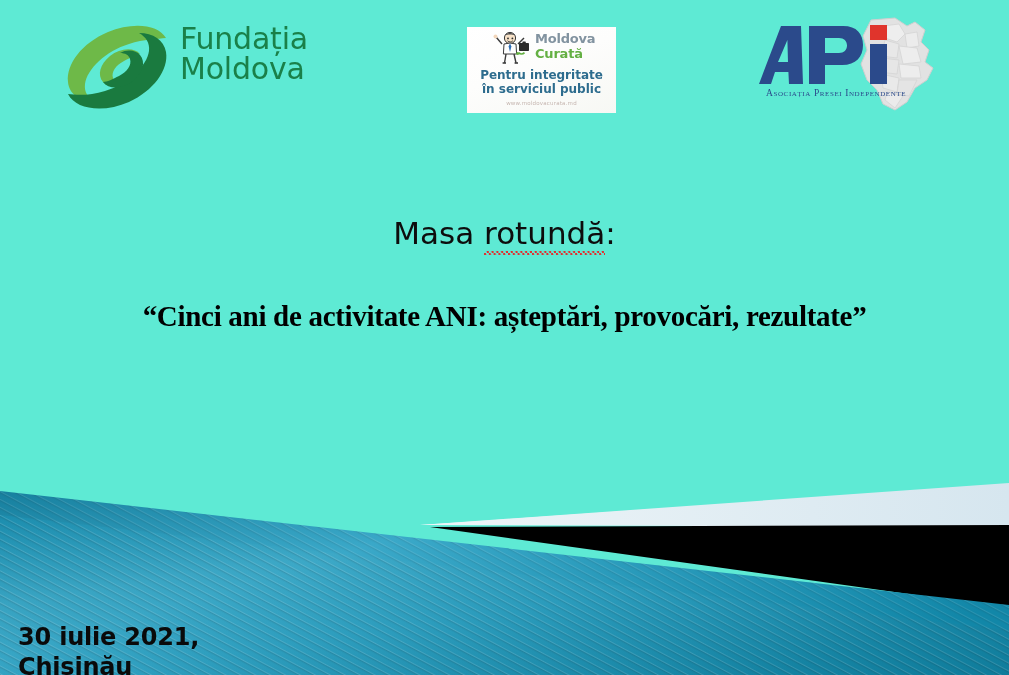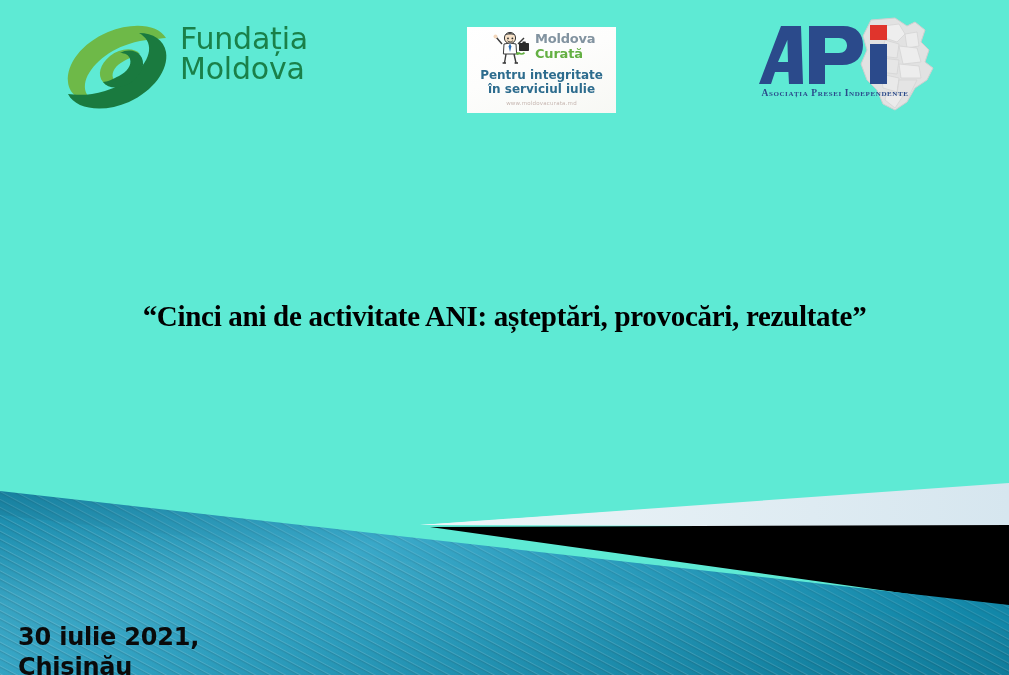--- a/index.html
+++ b/index.html
@@ -155,31 +155,30 @@
   }
   .api-letters {
     position: absolute;
     left: 0;
     top: 8px;
     width: 150px;
     height: 62px;
   }
   .api-sub {
     position: absolute;
-    left: 2px;
+    left: 9px;
     top: 72px;
     width: 152px;
     color: #2b4a8b;
     font-family: "Liberation Serif", serif;
     font-size: 9.5px;
-    font-weight: 700;
+    font-weight: 400;
     font-variant: small-caps;
     letter-spacing: 0.6px;
     white-space: nowrap;
-    text-align: center;
   }
 
   
   .title-main {
     position: absolute;
     left: 0;
     top: 213px;
     width: 1009px;
     text-align: center;
     color: #0d0d0d;
@@ -305,21 +304,21 @@
           </svg>
         </div>
         <div class="mc-brand">
           <span class="l1">Moldova</span>
           <span class="l2">Curată</span>
         </div>
       </div>
 
       <div class="mc-tagline">
         <div>Pentru integritate</div>
-        <div>în serviciul iulie</div>
+        <div>în serviciul public</div>
       </div>
 
       <div class="mc-url">www.moldovacurata.md</div>
     </div>
 
     <div class="api-logo">
       <div class="api-map">
         <svg viewBox="0 0 120 98" width="120" height="98" aria-hidden="true">
           <path d="M34 4 L58 2 L70 10 L78 6 L88 14 L84 26 L92 34 L88 46 L96 52 L90 64 L78 72 L70 86 L58 94 L46 88 L40 74 L30 64 L24 48 L30 34 L26 20 Z" fill="#e2e2e2" stroke="#cfcfcf" stroke-width="1"></path>
           <path d="M46 10 L62 8 L68 18 L60 26 L48 22 Z" fill="#eeeeee" stroke="#d4d4d4" stroke-width="0.8"></path>
@@ -342,20 +341,23 @@
 
           <rect x="113" y="20" width="17" height="40" fill="#2b4a8b"></rect>
 
           <rect x="113" y="1" width="17" height="15" fill="#e0342c"></rect>
         </svg>
       </div>
       <div class="api-sub">Asociația Presei Independente</div>
     </div>
   </div>
 
+  <div class="title-main">
+    <span>Masa </span><span class="squiggle">rotundă</span><span>:</span>
+  </div>
 
   <div class="title-sub">“Cinci ani de activitate ANI: așteptări, provocări, rezultate”</div>
 
   <div class="banner">
     <svg class="banner-shape" viewBox="0 0 1009 200" preserveAspectRatio="none">
       <defs>
         <linearGradient id="tealGrad" x1="0" y1="0" x2="1" y2="1">
           <stop offset="0%" stop-color="#1b93b5"></stop>
           <stop offset="28%" stop-color="#3fa9c6"></stop>
           <stop offset="55%" stop-color="#2d9dbd"></stop>

